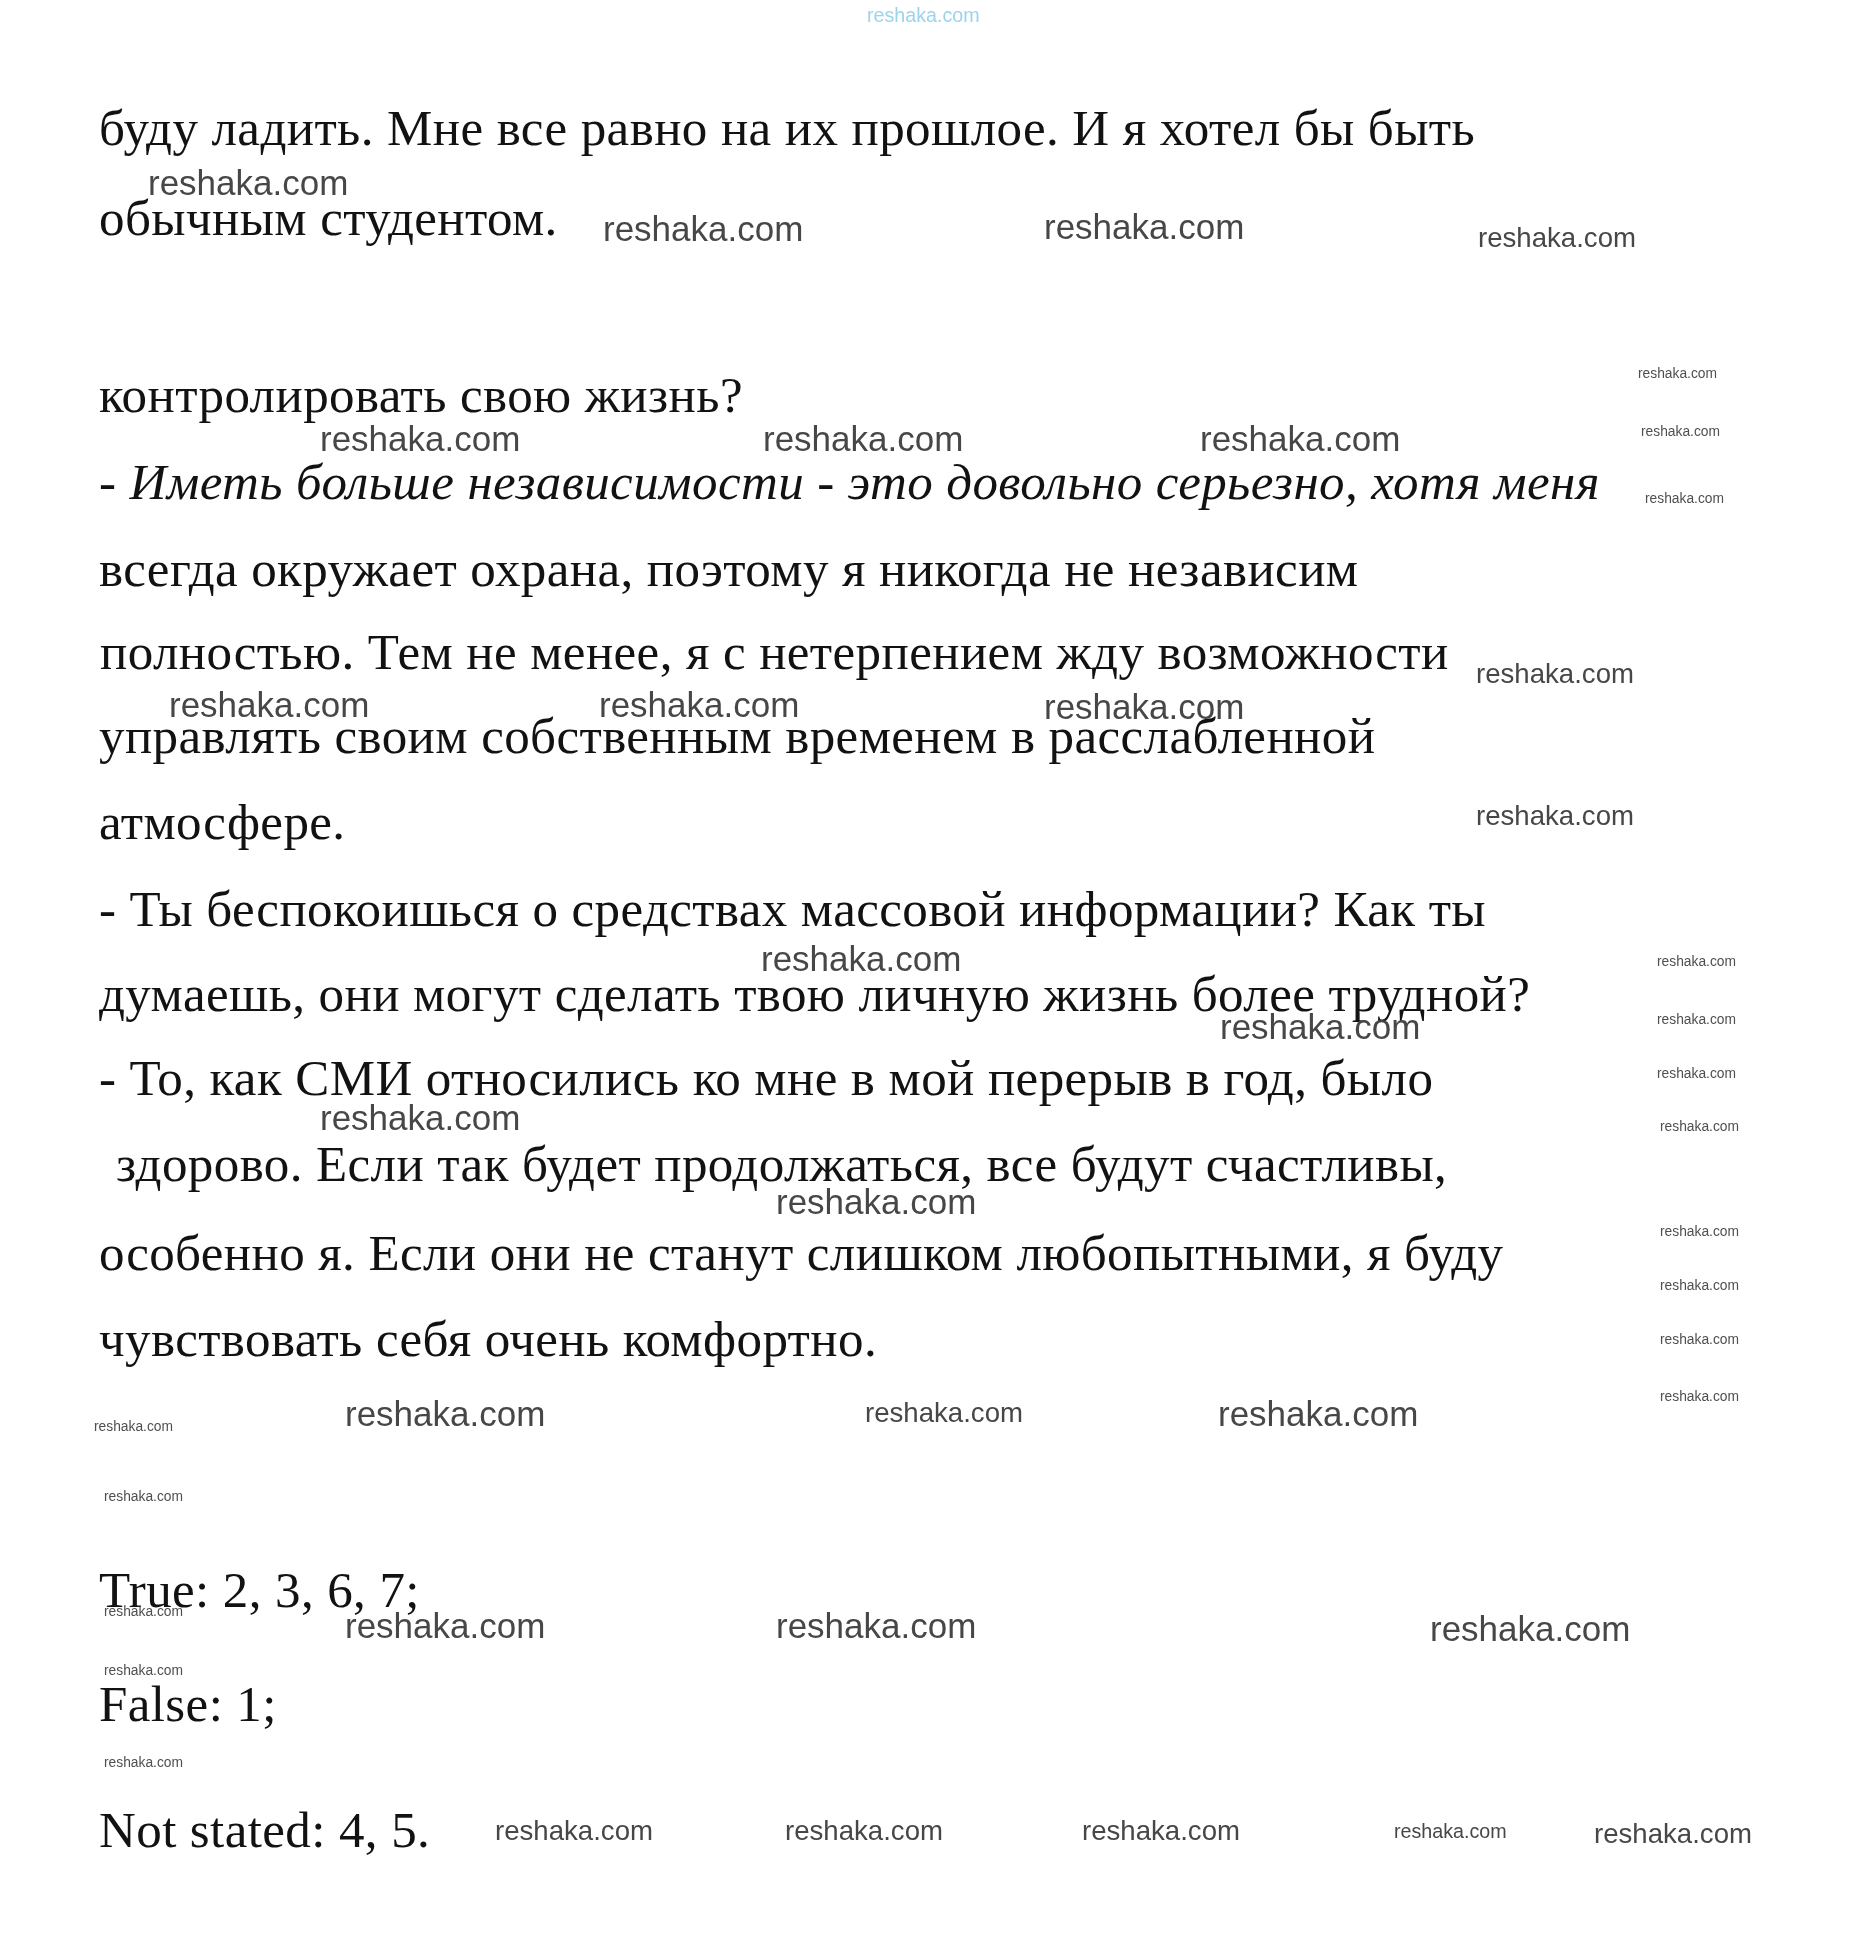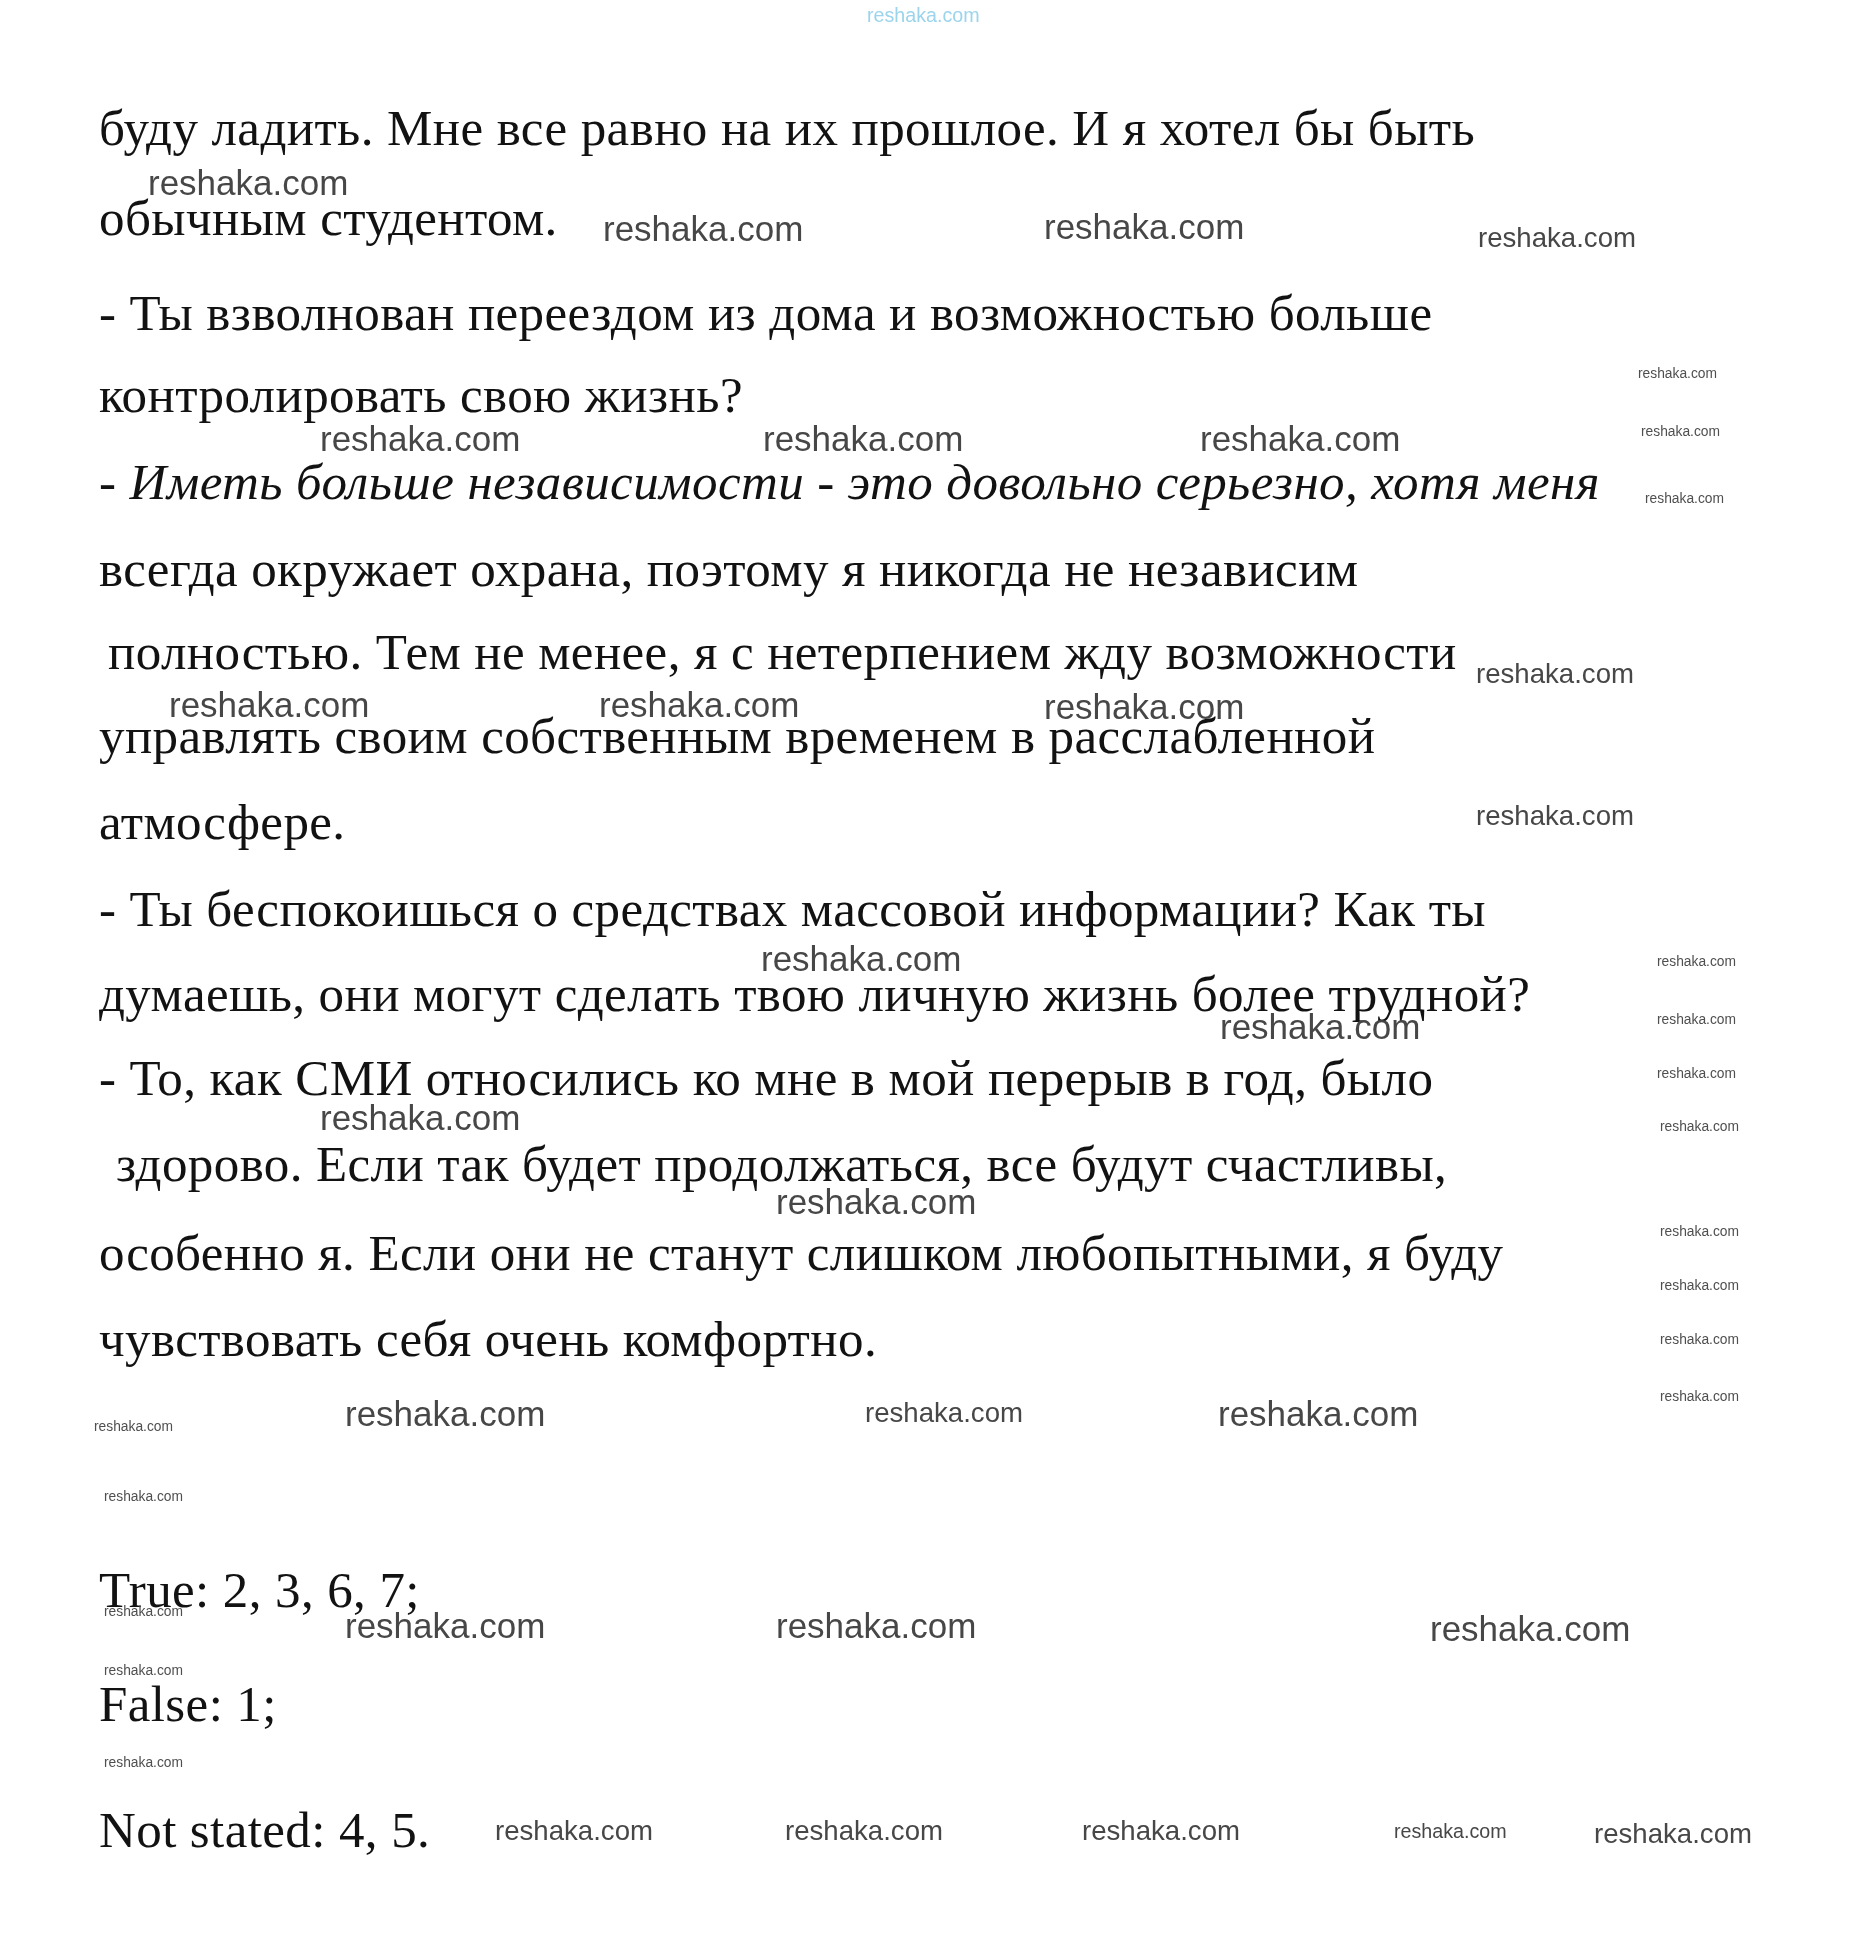--- a/index.html
+++ b/index.html
@@ -86,25 +86,24 @@
   <span class="wm wm-xs" style="left:1660px;top:1389px;">reshaka.com</span>
 
   <span class="wm wm-xs" style="left:94px;top:1419px;">reshaka.com</span>
   <span class="wm wm-xs" style="left:104px;top:1489px;">reshaka.com</span>
   <span class="wm wm-xs" style="left:104px;top:1604px;">reshaka.com</span>
   <span class="wm wm-xs" style="left:104px;top:1663px;">reshaka.com</span>
   <span class="wm wm-xs" style="left:104px;top:1755px;">reshaka.com</span>
 
   <div class="line" style="left:99px;top:189px;">обычным студентом.</div>
   <div class="line" style="left:99px;top:99px;">буду ладить. Мне все равно на их прошлое. И я хотел бы быть</div>
-  <div class="line" style="left:99px;top:284px;">- Ты взволнован переездом из дома и возможностью больше</div>
   <div class="line" style="left:99px;top:366px;">контролировать свою жизнь?</div>
   <div class="line" style="left:99px;top:453px;font-style:italic;">- Иметь больше независимости - это довольно серьезно, хотя меня</div>
   <div class="line" style="left:99px;top:540px;">всегда окружает охрана, поэтому я никогда не независим</div>
-  <div class="line" style="left:108px;top:623px;text-align:right;">полностью. Тем не менее, я с нетерпением жду возможности</div>
+  <div class="line" style="left:100px;top:623px;text-align:right;">полностью. Тем не менее, я с нетерпением жду возможности</div>
   <div class="line" style="left:99px;top:707px;">управлять своим собственным временем в расслабленной</div>
   <div class="line" style="left:99px;top:793px;">атмосфере.</div>
   <div class="line" style="left:99px;top:880px;">- Ты беспокоишься о средствах массовой информации? Как ты</div>
   <div class="line" style="left:99px;top:965px;">думаешь, они могут сделать твою личную жизнь более трудной?</div>
   <div class="line" style="left:99px;top:1049px;">- То, как СМИ относились ко мне в мой перерыв в год, было</div>
   <div class="line" style="left:116px;top:1135px;">здорово. Если так будет продолжаться, все будут счастливы,</div>
   <div class="line" style="left:99px;top:1310px;">чувствовать себя очень комфортно.</div>
   <div class="line" style="left:99px;top:1224px;">особенно я. Если они не станут слишком любопытными, я буду</div>
 
   <div class="line answer" style="left:99px;top:1561px;">True: 2, 3, 6, 7;</div>

